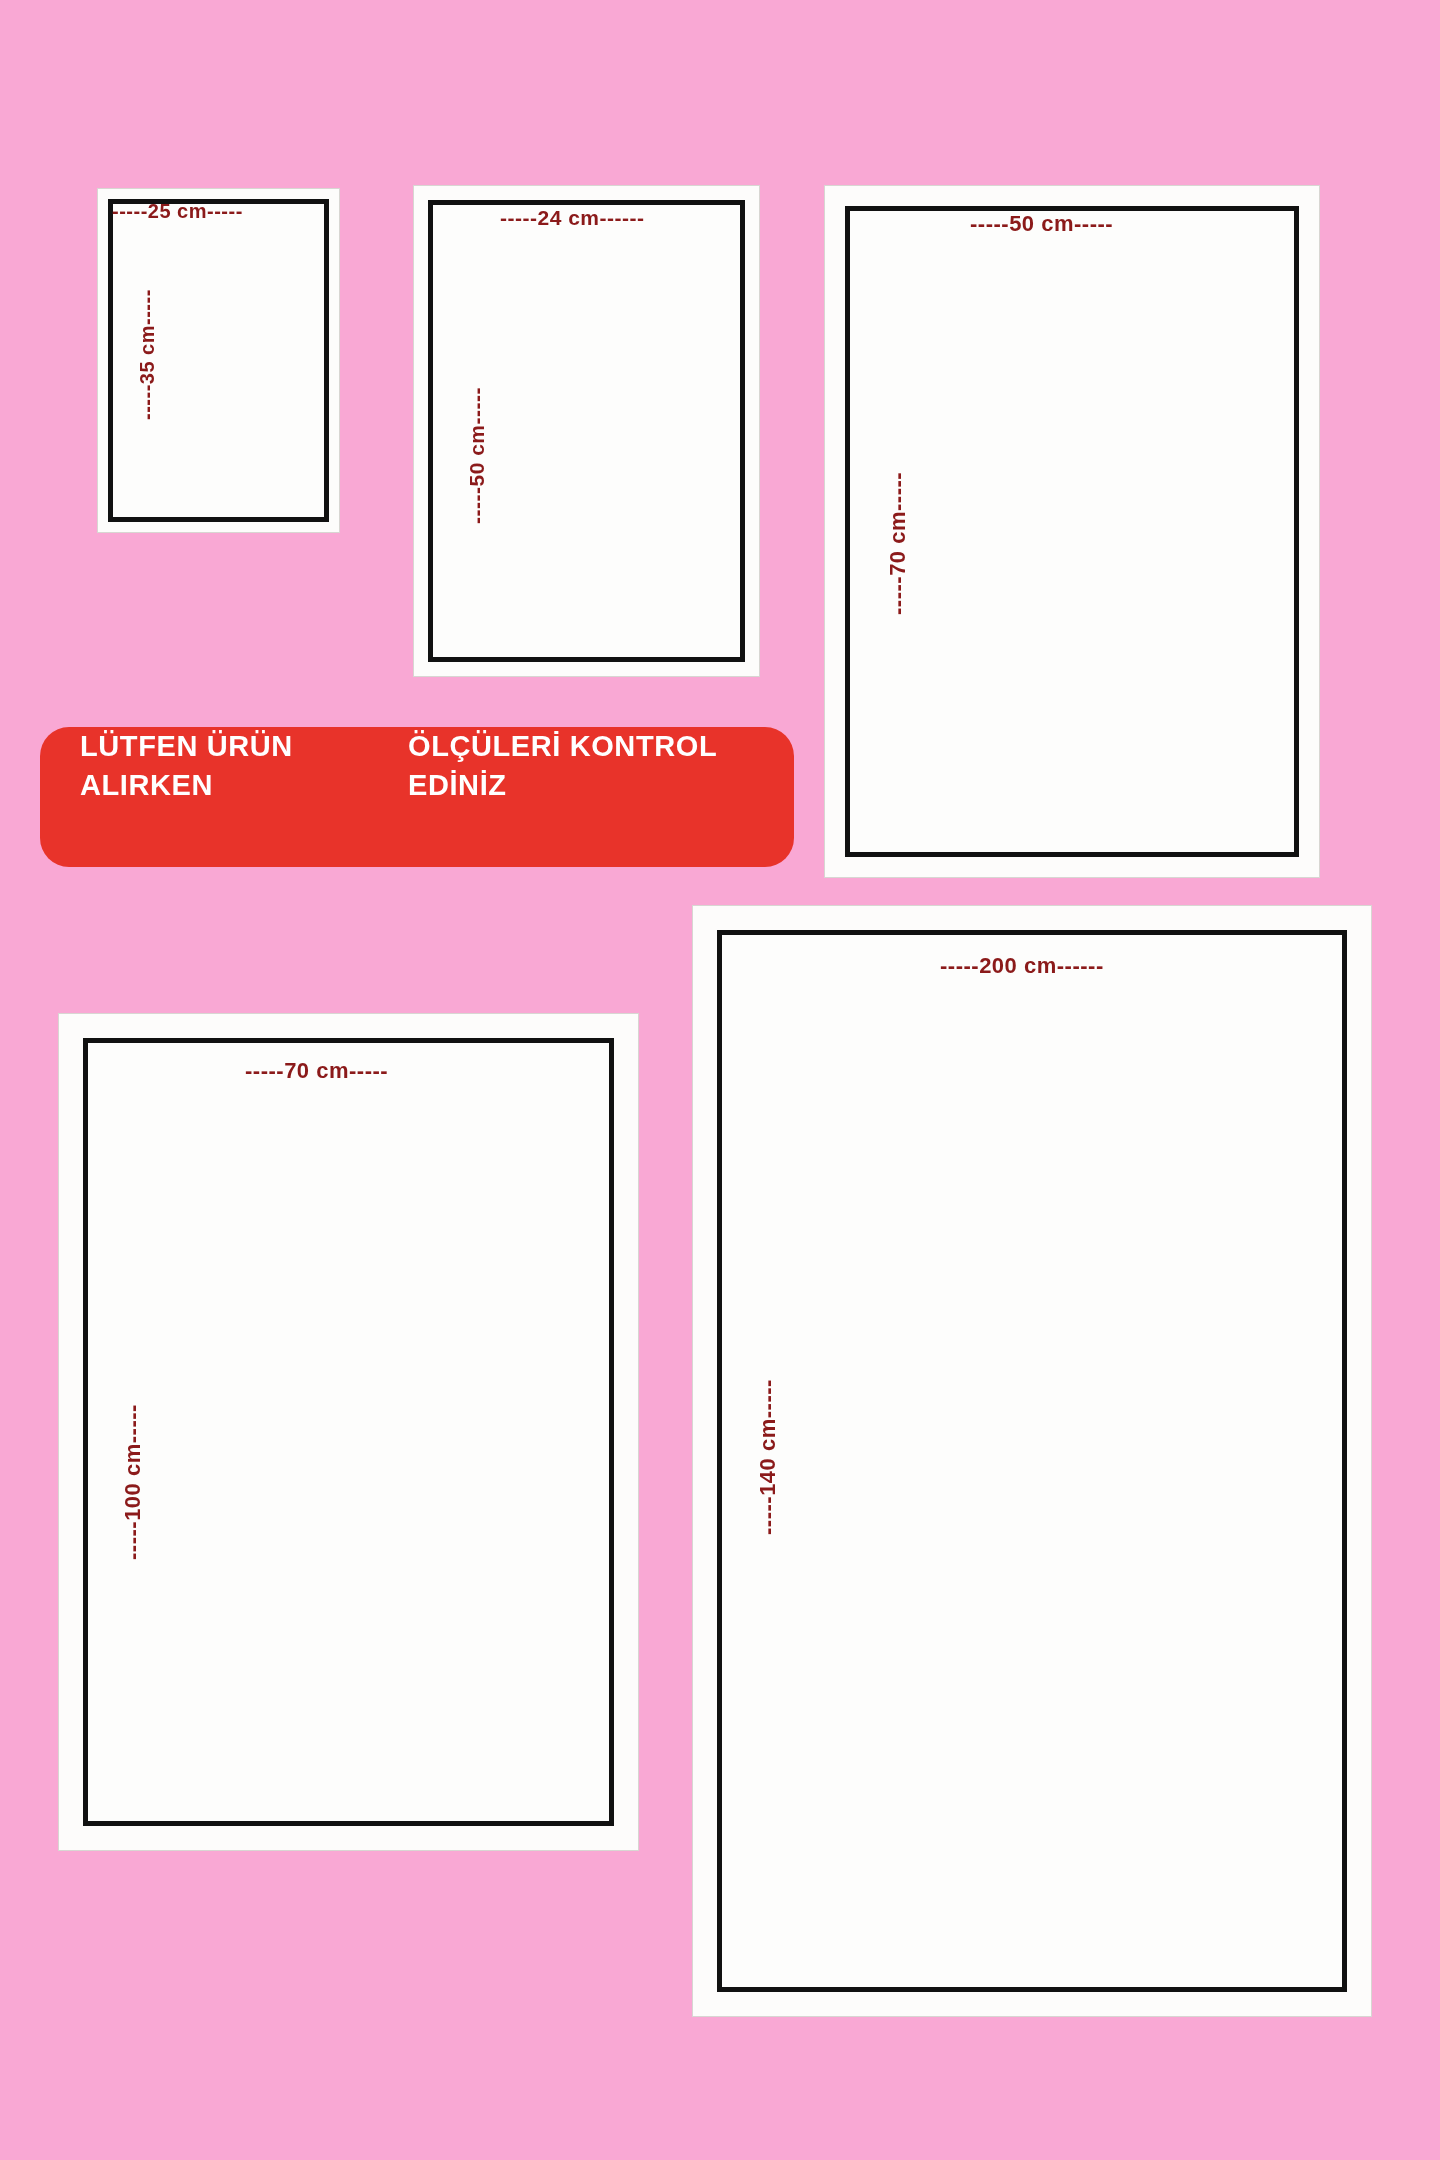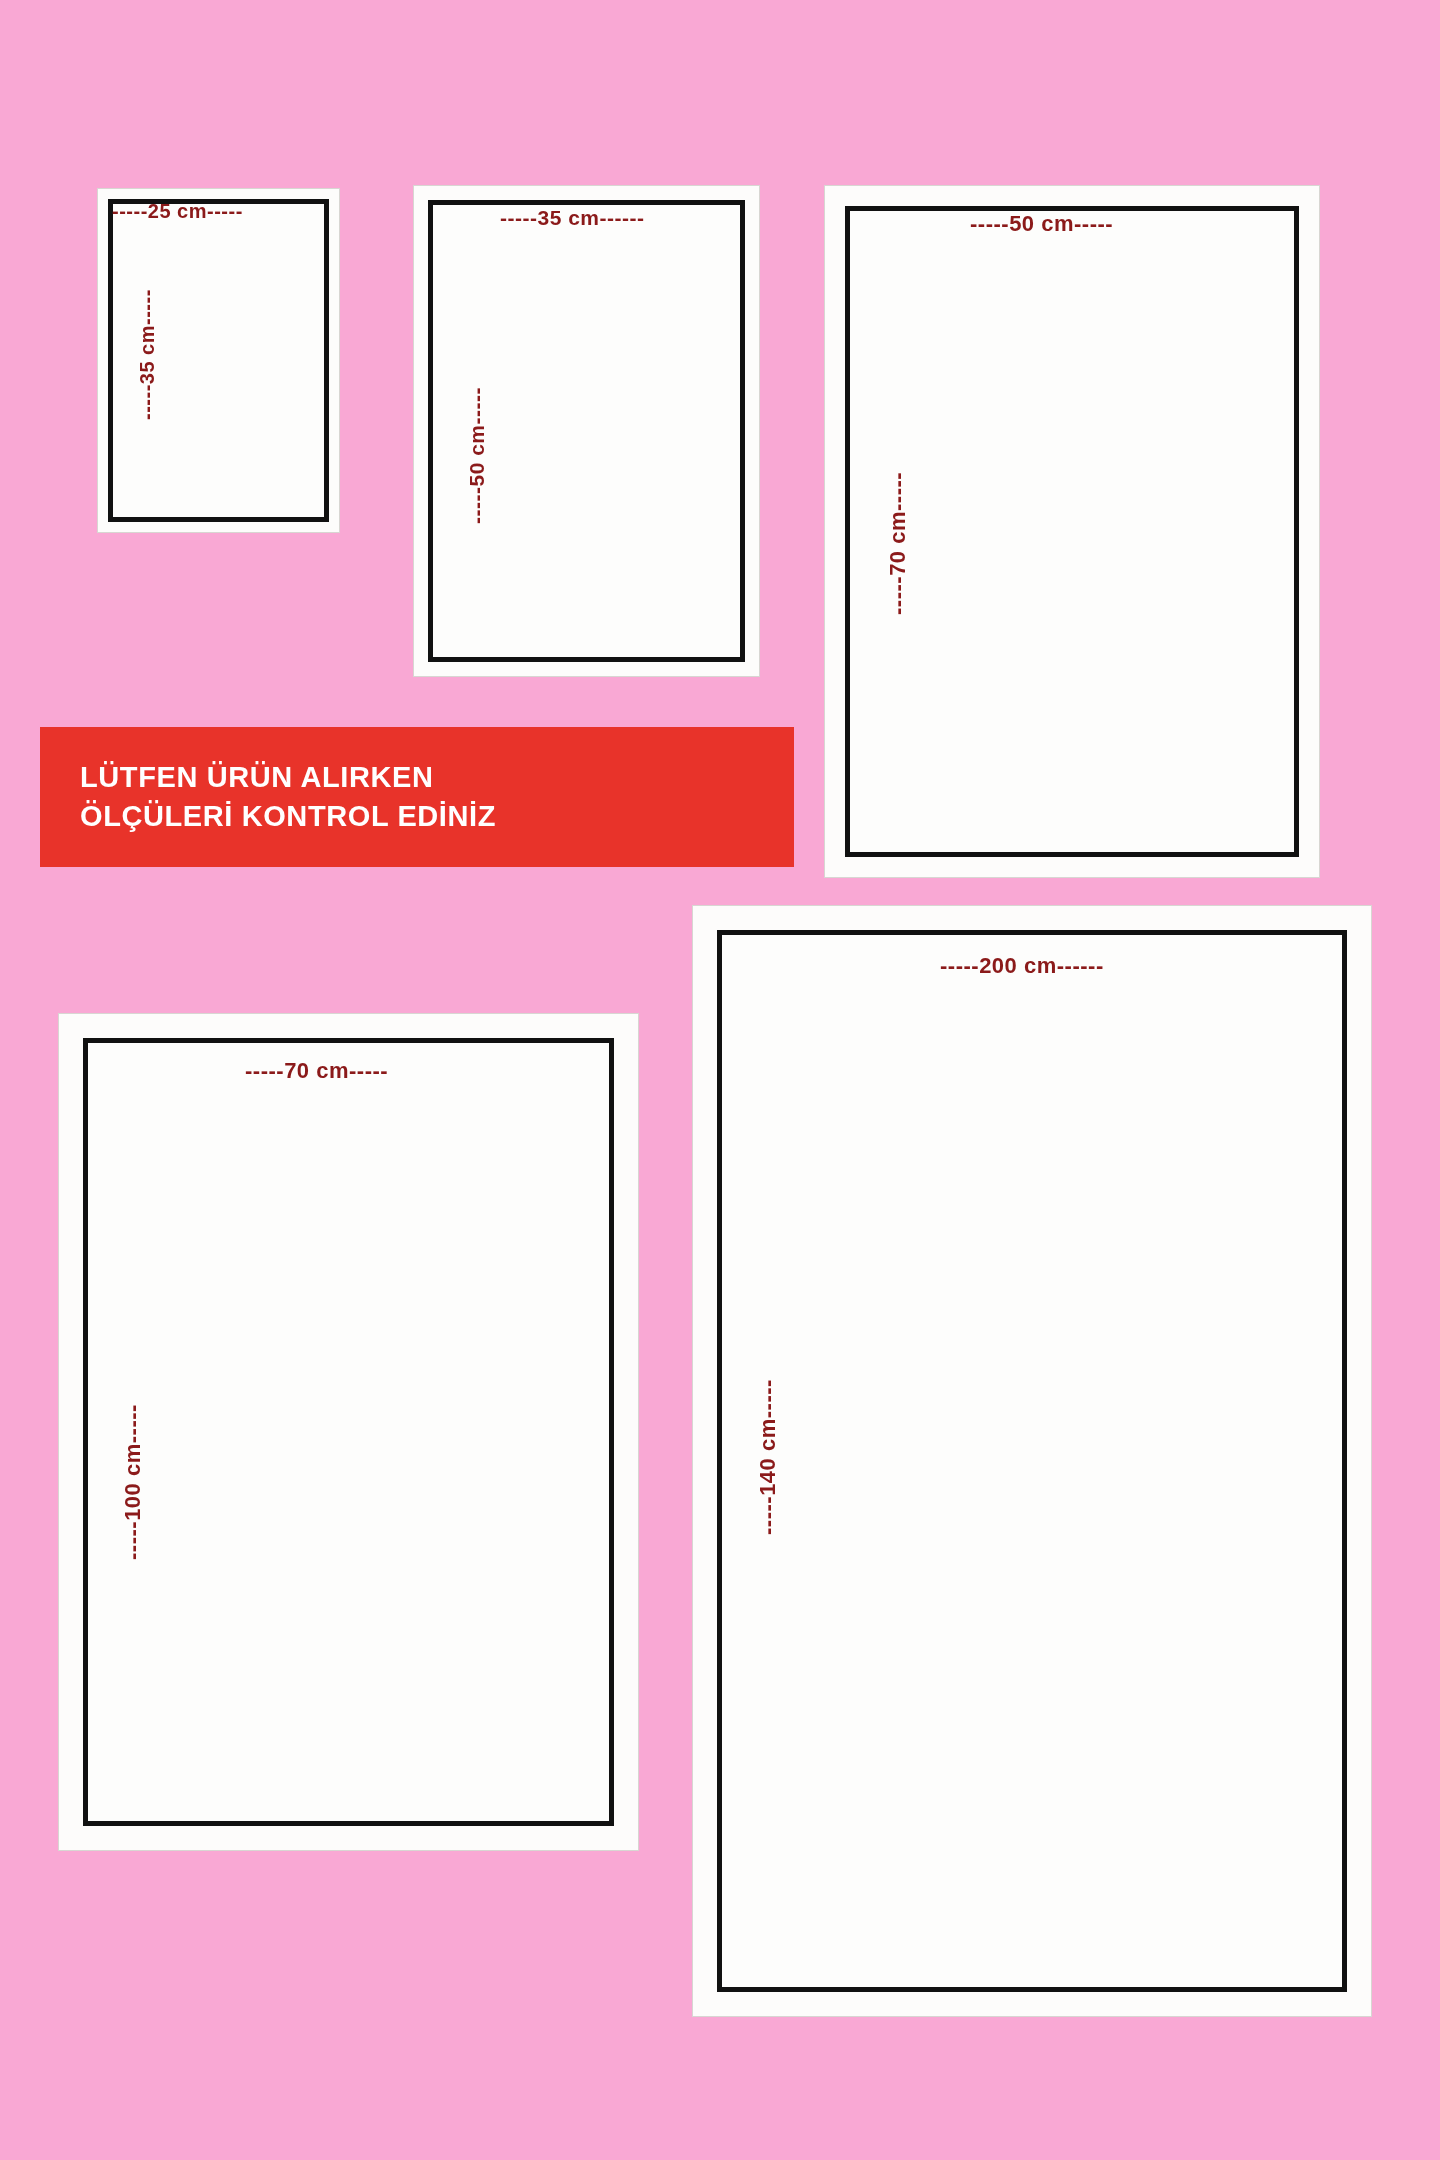--- a/index.html
+++ b/index.html
@@ -53,24 +53,24 @@
   .dim.vert {
     transform-origin: left top;
     transform: rotate(-90deg);
   }
 
   
   #banner {
     position: absolute;
     background: #e8332a;
     display: flex;
-    flex-direction: column;
     justify-content: center;
     padding-left: 40px;
     box-sizing: border-box;
+    border-radius: 29px;
   }
   #banner .line {
     color: #ffffff;
     font-weight: bold;
     font-size: 29px;
     line-height: 1.35;
     letter-spacing: 0.6px;
     font-family: "Liberation Sans", sans-serif;
   }
 </style>
@@ -81,21 +81,21 @@
 
   <div class="frame pad-10" style="left:97px; top:188px; width:243px; height:345px;">
     <div class="inner"></div>
   </div>
   <div class="dim" style="left:112px; top:200px; font-size:20px;">-----25 cm-----</div>
   <div class="dim vert" style="left:136px; top:420px; font-size:20px;">-----35 cm-----</div>
 
   <div class="frame pad-14" style="left:413px; top:185px; width:347px; height:492px;">
     <div class="inner"></div>
   </div>
-  <div class="dim" style="left:500px; top:206px; font-size:21px;">-----35 cm------</div>
+  <div class="dim" style="left:500px; top:206px; font-size:21px;">-----24 cm------</div>
   <div class="dim vert" style="left:465px; top:524px; font-size:21px;">-----50 cm-----</div>
 
   <div class="frame pad-20" style="left:824px; top:185px; width:496px; height:693px;">
     <div class="inner"></div>
   </div>
   <div class="dim" style="left:970px; top:211px; font-size:22px;">-----50 cm-----</div>
   <div class="dim vert" style="left:885px; top:615px; font-size:22px;">-----70 cm-----</div>
 
   <div id="banner" style="left:40px; top:727px; width:754px; height:140px;">
     <div class="line">LÜTFEN ÜRÜN ALIRKEN</div>

